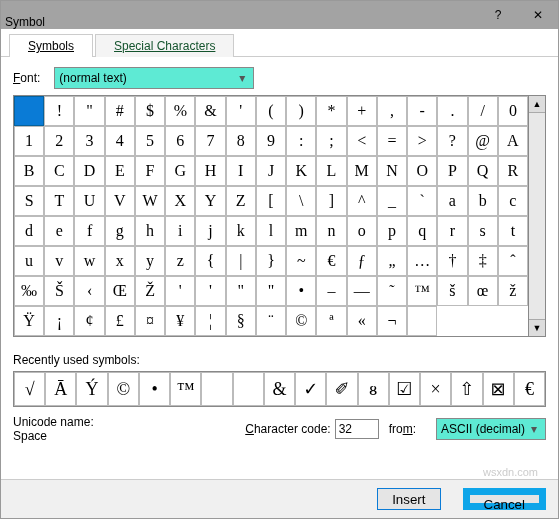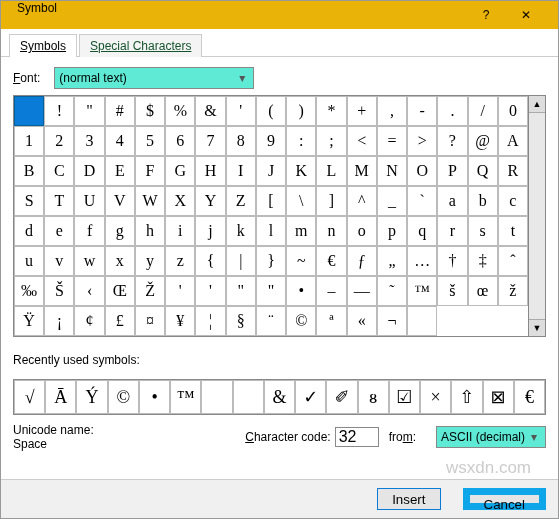--- a/index.html
+++ b/index.html
@@ -1,47 +1,47 @@
 <!DOCTYPE html>
 <html><head>
 <meta charset="utf-8">
 <style>
 body{margin:0;font-family:"Segoe UI",Arial,sans-serif;font-size:12px;background:#f0f0f0;color:#000}
 .win{width:559px;height:519px;background:#fff;border:1px solid #999;box-sizing:border-box;position:relative;display:flex;flex-direction:column}
-.tb{height:28px;background:#eab308;display:flex;align-items:flex-start;padding:0 12px}
+.tb{height:28px;background:#a3a3a3;display:flex;align-items:flex-end;padding:0 0}
 .tb .title{flex:1;padding-left:4px}
 .tb .btn{width:40px;height:28px;display:flex;align-items:center;justify-content:center;cursor:pointer}
 .tabs{display:flex;padding:4px 8px 0;border-bottom:1px solid #ccc}
-.tab{padding:4px 10px;border:1px solid #ccc;border-bottom:none;margin-right:2px;background:#fff;position:relative;top:1px;cursor:pointer}
+.tab{padding:4px 18px;border:1px solid #ccc;border-bottom:none;margin-right:2px;background:#fff;position:relative;top:1px;cursor:pointer}
 .tab.inactive{background:#f4f4f4;color:#14532d}
 .body{padding:10px 12px;flex:1;display:flex;flex-direction:column;overflow:hidden}
 .row{display:flex;align-items:center;margin-bottom:6px}
 .row label{margin-right:14px}
 .under{text-decoration:underline}
 .select{border:1px solid #888;height:20px;background:#5eead4;display:flex;align-items:center;padding:0 4px;position:relative;min-width:0}
 .select .sv{flex:1;white-space:nowrap;overflow:hidden}
 .select .car{width:14px;text-align:center;color:#555}
 .grid{border:1px solid #888;display:grid;grid-template-columns:repeat(16,1fr)}
 .cell{border:1px solid #bbb;height:28px;display:flex;align-items:center;justify-content:center;font-size:16px;font-family:"Times New Roman","Cambria",serif;cursor:pointer;background:#fff}
 .cell.sel{background:#0a7bd6;color:#fff;border:1px solid #05619c}
 .scrollcol{width:16px;background:#f0f0f0;border:1px solid #888;border-left:none;display:flex;flex-direction:column}
 .sc-btn{height:16px;text-align:center;font-size:9px;line-height:16px;cursor:pointer;background:#ddd;border-bottom:1px solid #aaa}
 .sc-btn.last{border-top:1px solid #aaa;border-bottom:none}
 .sc-track{flex:1;background:#e8e8e8}
 .gridwrap{display:flex;margin-bottom:10px}
 .gridmain{flex:1}
-.label{margin:6px 0 12px}
+.label{margin:6px 0 4px}
 .recent{border:1px solid #888;display:grid;grid-template-columns:repeat(16,1fr)}
 .rcell{border:1px solid #bbb;height:32px;display:flex;align-items:center;justify-content:center;font-size:18px;font-family:"Times New Roman","Cambria",serif;cursor:pointer;background:#fff}
 .ft{display:flex;align-items:center;margin-top:8px}
-.inp{border:1px solid #888;height:18px;padding:0 3px;font-size:16px;background:#fff}
+.inp{border:1px solid #888;height:18px;padding:0 3px;font-size:12px;background:#fff}
 .bot{background:#f0f0f0;border-top:1px solid #ccc;padding:8px 12px;display:flex;justify-content:flex-end;gap:22px}
 .b{border:7px solid #0ea5e9;padding:2px 14px;height:22px;background:#e5e5e5;cursor:pointer}
 .b.def{border:1.5px solid #0a7bd6}
-.wm{position:absolute;bottom:40px;right:27px;font-size:17px;color:#ccc;pointer-events:none}
+.wm{position:absolute;bottom:40px;right:20px;font-size:11px;color:#ccc;pointer-events:none}
 </style>
 </head>
 <body>
 
 <div class="win">
   <div class="tb">
     <span class="title">Symbol</span>
     <div class="btn">
         <span>?</span>
       </div>

